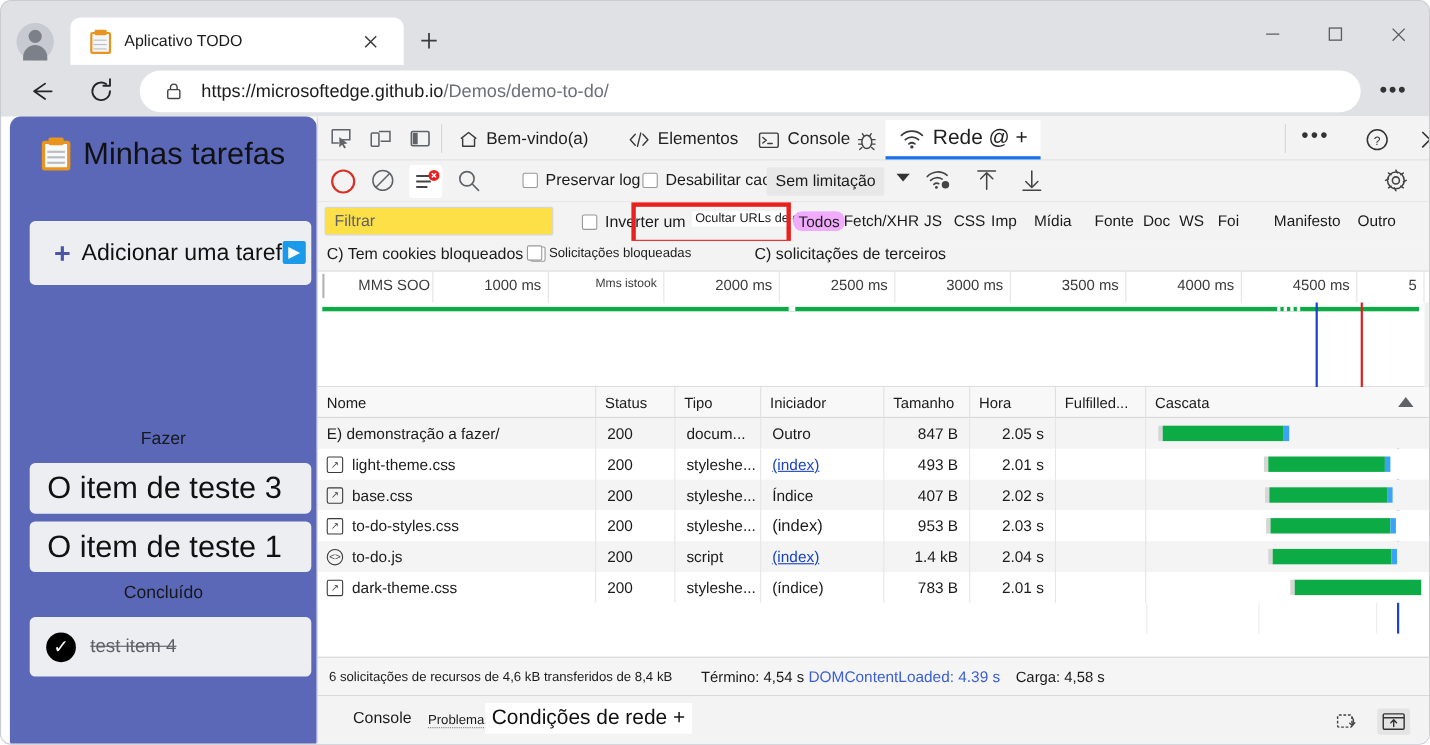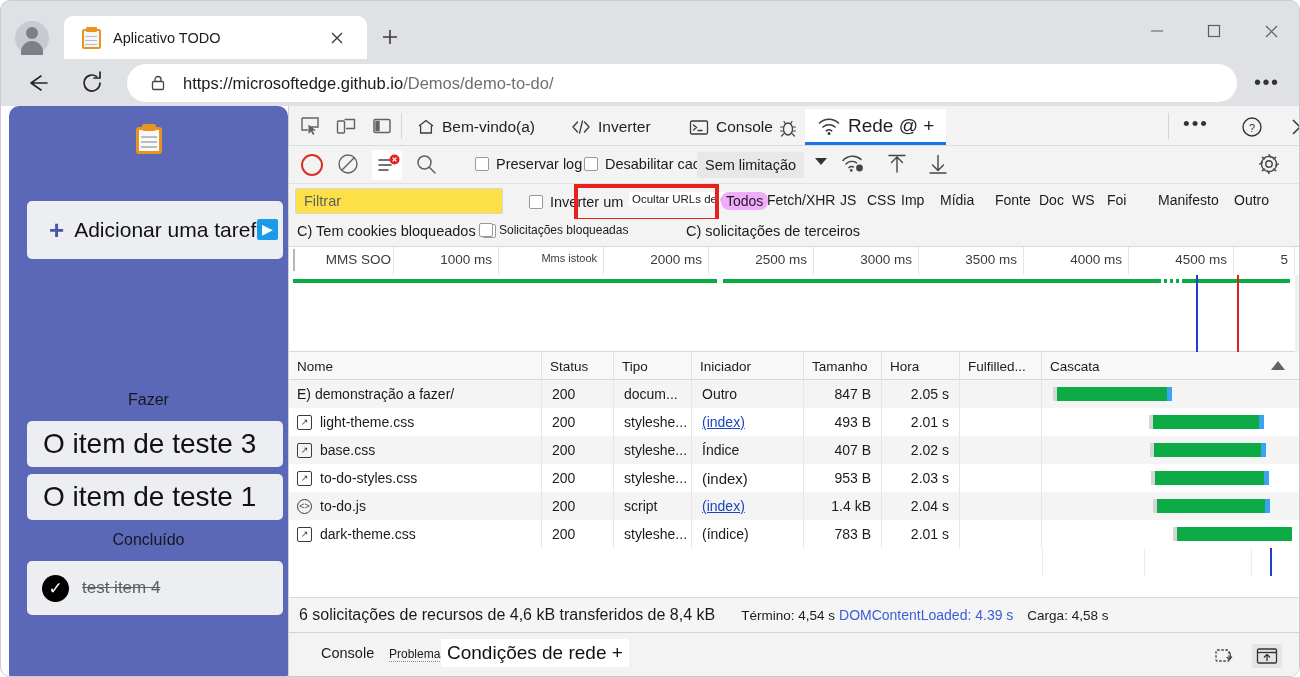--- a/index.html
+++ b/index.html
@@ -431,21 +431,21 @@
     border-left: 7px solid transparent; border-right: 7px solid transparent;
     border-bottom: 9px solid #5f6368;
   }
 
   
   #dt-summary {
     position: absolute; left: 0; top: 491px; width: 1013px; height: 36px;
     background: #f5f5f5; border-top: 1px solid #d8d8d8; border-bottom: 1px solid #d3d3d3;
     display: flex; align-items: center;
   }
-  .summary-item { font-size: 16px; color: #1b1b1b; white-space: nowrap; }
+  .summary-item { font-size: 12px; color: #1b1b1b; white-space: nowrap; }
   #summary-requests { margin-left: 10px; }
   #summary-finish { margin-left: 26px; font-size: 13.5px; }
   #summary-dcl { margin-left: 4px; font-size: 14px; color: #3b5ed8; }
   #summary-load { margin-left: 14px; font-size: 13.5px; }
 
   
   #dt-drawer {
     position: absolute; left: 0; top: 527px; width: 1013px; height: 45px;
     background: #f3f3f3;
   }
@@ -545,20 +545,21 @@
 
     <div id="todo-app">
       <div id="todo-header">
         <span id="todo-header-icon">
           <span class="clip-body"></span>
           <span class="clip-top"></span>
           <span class="clip-line" style="top:12px"></span>
           <span class="clip-line" style="top:17px"></span>
           <span class="clip-line" style="top:22px"></span>
         </span>
+        <span id="todo-title">Minhas tarefas</span>
       </div>
 
       <div id="add-task-button">
         <span id="add-task-plus">+</span>
         <span id="add-task-label">Adicionar uma tarefa</span>
         <span id="add-task-cursor">▶</span>
       </div>
 
       <div class="todo-section-label" id="label-todo">Fazer</div>
 
@@ -609,21 +610,21 @@
           </span>
           <span>Bem-vindo(a)</span>
         </div>
 
         <div class="dt-tab" id="tab-elements">
           <span class="dt-tab-icon">
             <svg width="20" height="16" viewBox="0 0 20 16">
                 <path d="M6.5 3 L2 8 L6.5 13 M13.5 3 L18 8 L13.5 13 M11.5 2 L8.5 14" stroke="currentColor" stroke-width="1.3" fill="none" stroke-linecap="round" stroke-linejoin="round"></path>
               </svg>
           </span>
-          <span>Inverter</span>
+          <span>Elementos</span>
         </div>
 
         <div class="dt-tab" id="tab-console">
           <span class="dt-tab-icon">
             <svg width="20" height="17" viewBox="0 0 20 17">
               <rect x="1.5" y="2" width="17" height="13" rx="1.4" stroke="currentColor" stroke-width="1.3" fill="none"></rect>
               <path d="M4.5 6 L7.5 8.5 L4.5 11 M9 11.5 H13" stroke="currentColor" stroke-width="1.3" fill="none" stroke-linecap="round"></path>
             </svg>
           </span>
           <span>Console</span>

